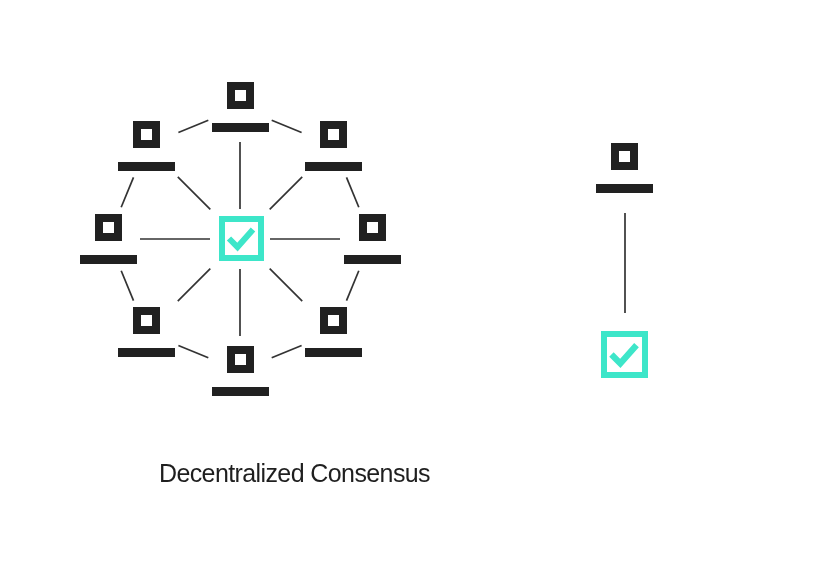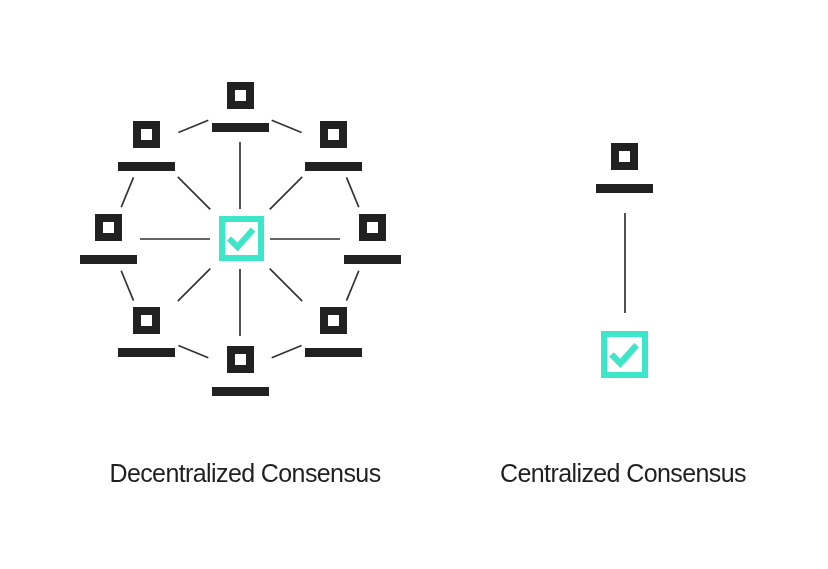--- a/index.html
+++ b/index.html
@@ -61,21 +61,21 @@
     stroke-width: 6;
     stroke-linecap: butt;
     stroke-linejoin: miter;
   }
   .checkbox-left  { left: 219px; top: 216px; width: 45px; height: 45px; }
   .checkbox-right { left: 601px; top: 331px; width: 47px; height: 47px; }
   .caption {
     position: absolute;
     top: 459px;
     width: 370px;
-    text-align: center;
+    text-align: right;
     font-size: 25px;
     letter-spacing: -0.6px;
     color: var(--text);
     white-space: nowrap;
   }
   .caption-left  { left: 60px; }
   .caption-right { left: 438px; }
 </style>
 </head>
 <body>
@@ -154,15 +154,14 @@
 
     <div class="checkbox checkbox-right">
       <svg width="47" height="47" viewBox="0 0 45 45">
         <polyline points="10,22.5 18.5,31 34,13.5"></polyline>
       </svg>
     </div>
   </div>
 
   <div class="caption caption-left">Decentralized Consensus</div>
 
-  <div class="caption caption-right">Centralized Consensus</div>
 
 </div>
 
 </body></html>

